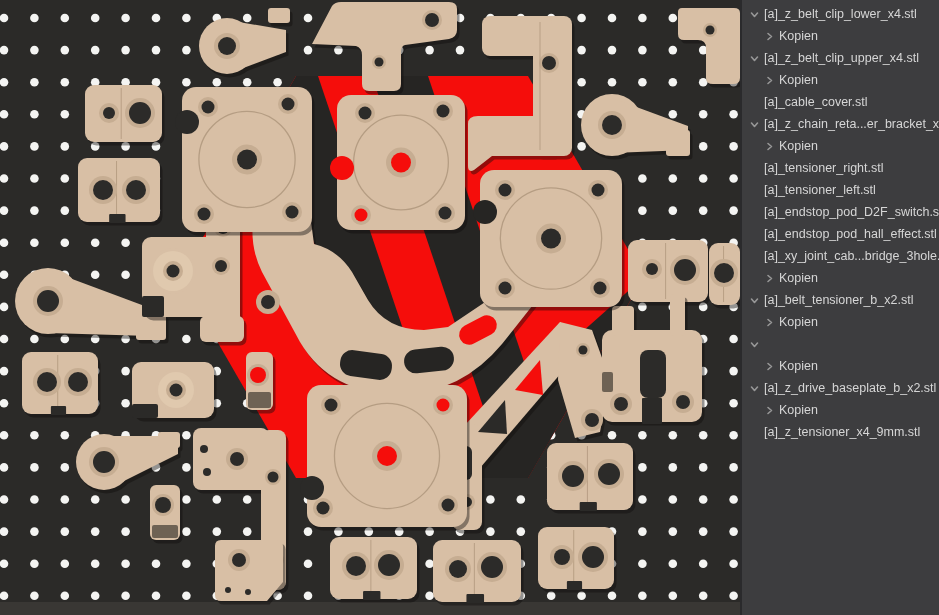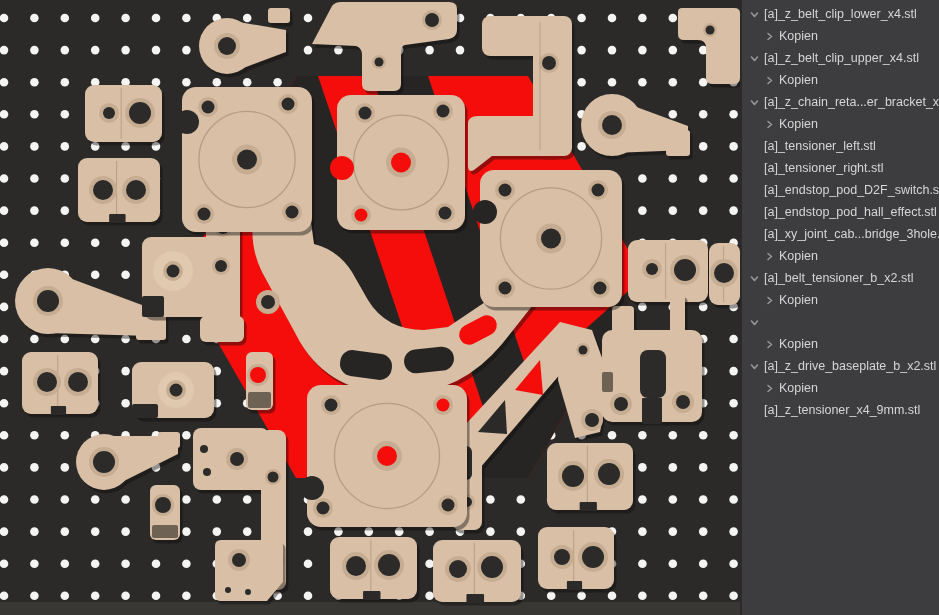--- a/index.html
+++ b/index.html
@@ -867,42 +867,46 @@
         </div>
         <div class="row lvl1">
           <span class="chev">
             <svg width="9" height="9" viewBox="0 0 9 9" style="transform:rotate(0deg)">
               <polyline points="3,1.5 6.5,4.5 3,7.5" fill="none" stroke="#979797" stroke-width="1.6" stroke-linecap="round" stroke-linejoin="round"></polyline>
             </svg>
           </span>
           <span class="label">Kopien</span>
         </div>
         <div class="row lvl0">
+          <span class="spacer"></span>
+          <span class="label">[a]_cable_cover.stl</span>
+        </div>
+        <div class="row lvl0">
           <span class="chev">
             <svg width="9" height="9" viewBox="0 0 9 9" style="transform:rotate(90deg)">
               <polyline points="3,1.5 6.5,4.5 3,7.5" fill="none" stroke="#979797" stroke-width="1.6" stroke-linecap="round" stroke-linejoin="round"></polyline>
             </svg>
           </span>
           <span class="label">[a]_z_chain_reta...er_bracket_x2.stl</span>
         </div>
         <div class="row lvl1">
           <span class="chev">
             <svg width="9" height="9" viewBox="0 0 9 9" style="transform:rotate(0deg)">
               <polyline points="3,1.5 6.5,4.5 3,7.5" fill="none" stroke="#979797" stroke-width="1.6" stroke-linecap="round" stroke-linejoin="round"></polyline>
             </svg>
           </span>
           <span class="label">Kopien</span>
+        </div>
+        <div class="row lvl0">
+          <span class="spacer"></span>
+          <span class="label">[a]_tensioner_right.stl</span>
         </div>
         <div class="row lvl0">
           <span class="spacer"></span>
           <span class="label">[a]_tensioner_left.stl</span>
-        </div>
-        <div class="row lvl0">
-          <span class="spacer"></span>
-          <span class="label">[a]_tensioner_right.stl</span>
         </div>
         <div class="row lvl0">
           <span class="spacer"></span>
           <span class="label">[a]_endstop_pod_D2F_switch.stl</span>
         </div>
         <div class="row lvl0">
           <span class="spacer"></span>
           <span class="label">[a]_endstop_pod_hall_effect.stl</span>
         </div>
         <div class="row lvl0">

